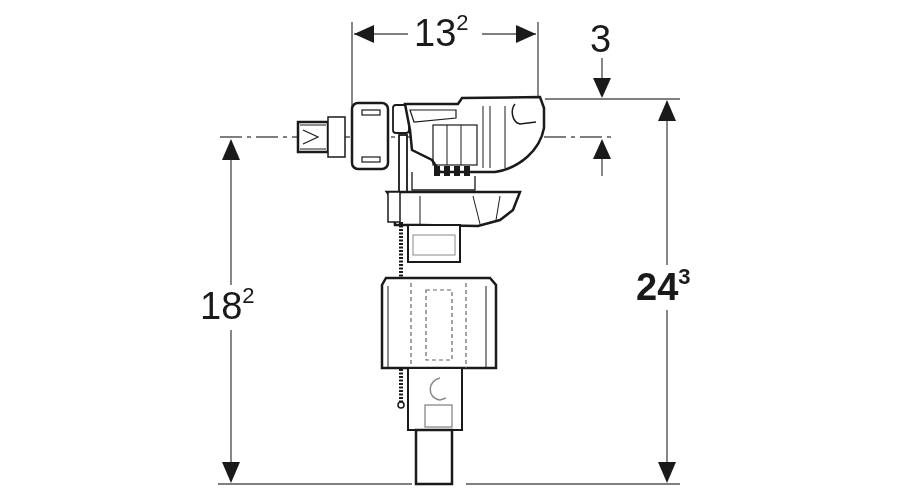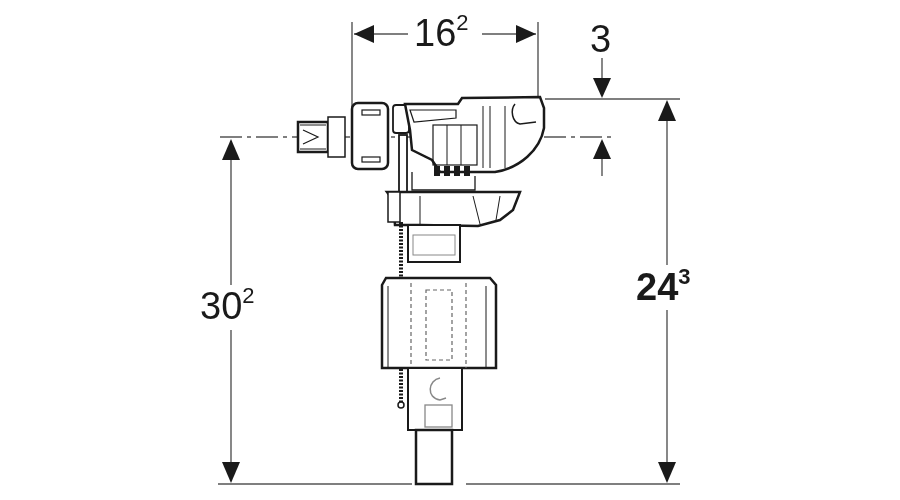--- a/index.html
+++ b/index.html
@@ -116,23 +116,23 @@
 
     <rect x="408" y="368" width="54" height="62" stroke-width="2"></rect>
     <path d="M440,378 C428,380 426,398 440,400 L446,398" stroke="#888" stroke-width="1.5" fill="none"></path>
     <rect x="425" y="405" width="27" height="22" stroke="#888" stroke-width="1.3" fill="none"></rect>
 
     <rect x="416" y="430" width="36" height="54" stroke-width="2.5"></rect>
   </g>
 </svg>
 
 <div class="dim-label" style="left:410px;top:14px;">
-  <span>16</span><sup>2</sup>
+  <span>13</span><sup>2</sup>
 </div>
 <div class="dim-label" style="left:586px;top:20px;">
   <span>3</span><sup></sup>
 </div>
 <div class="dim-label" style="left:196px;top:287px;">
-  <span>30</span><sup>2</sup>
+  <span>18</span><sup>2</sup>
 </div>
 <div class="dim-label" style="left:632px;top:268px;font-weight:bold;">
   <span>24</span><sup>3</sup>
 </div>
 
 </body></html>

